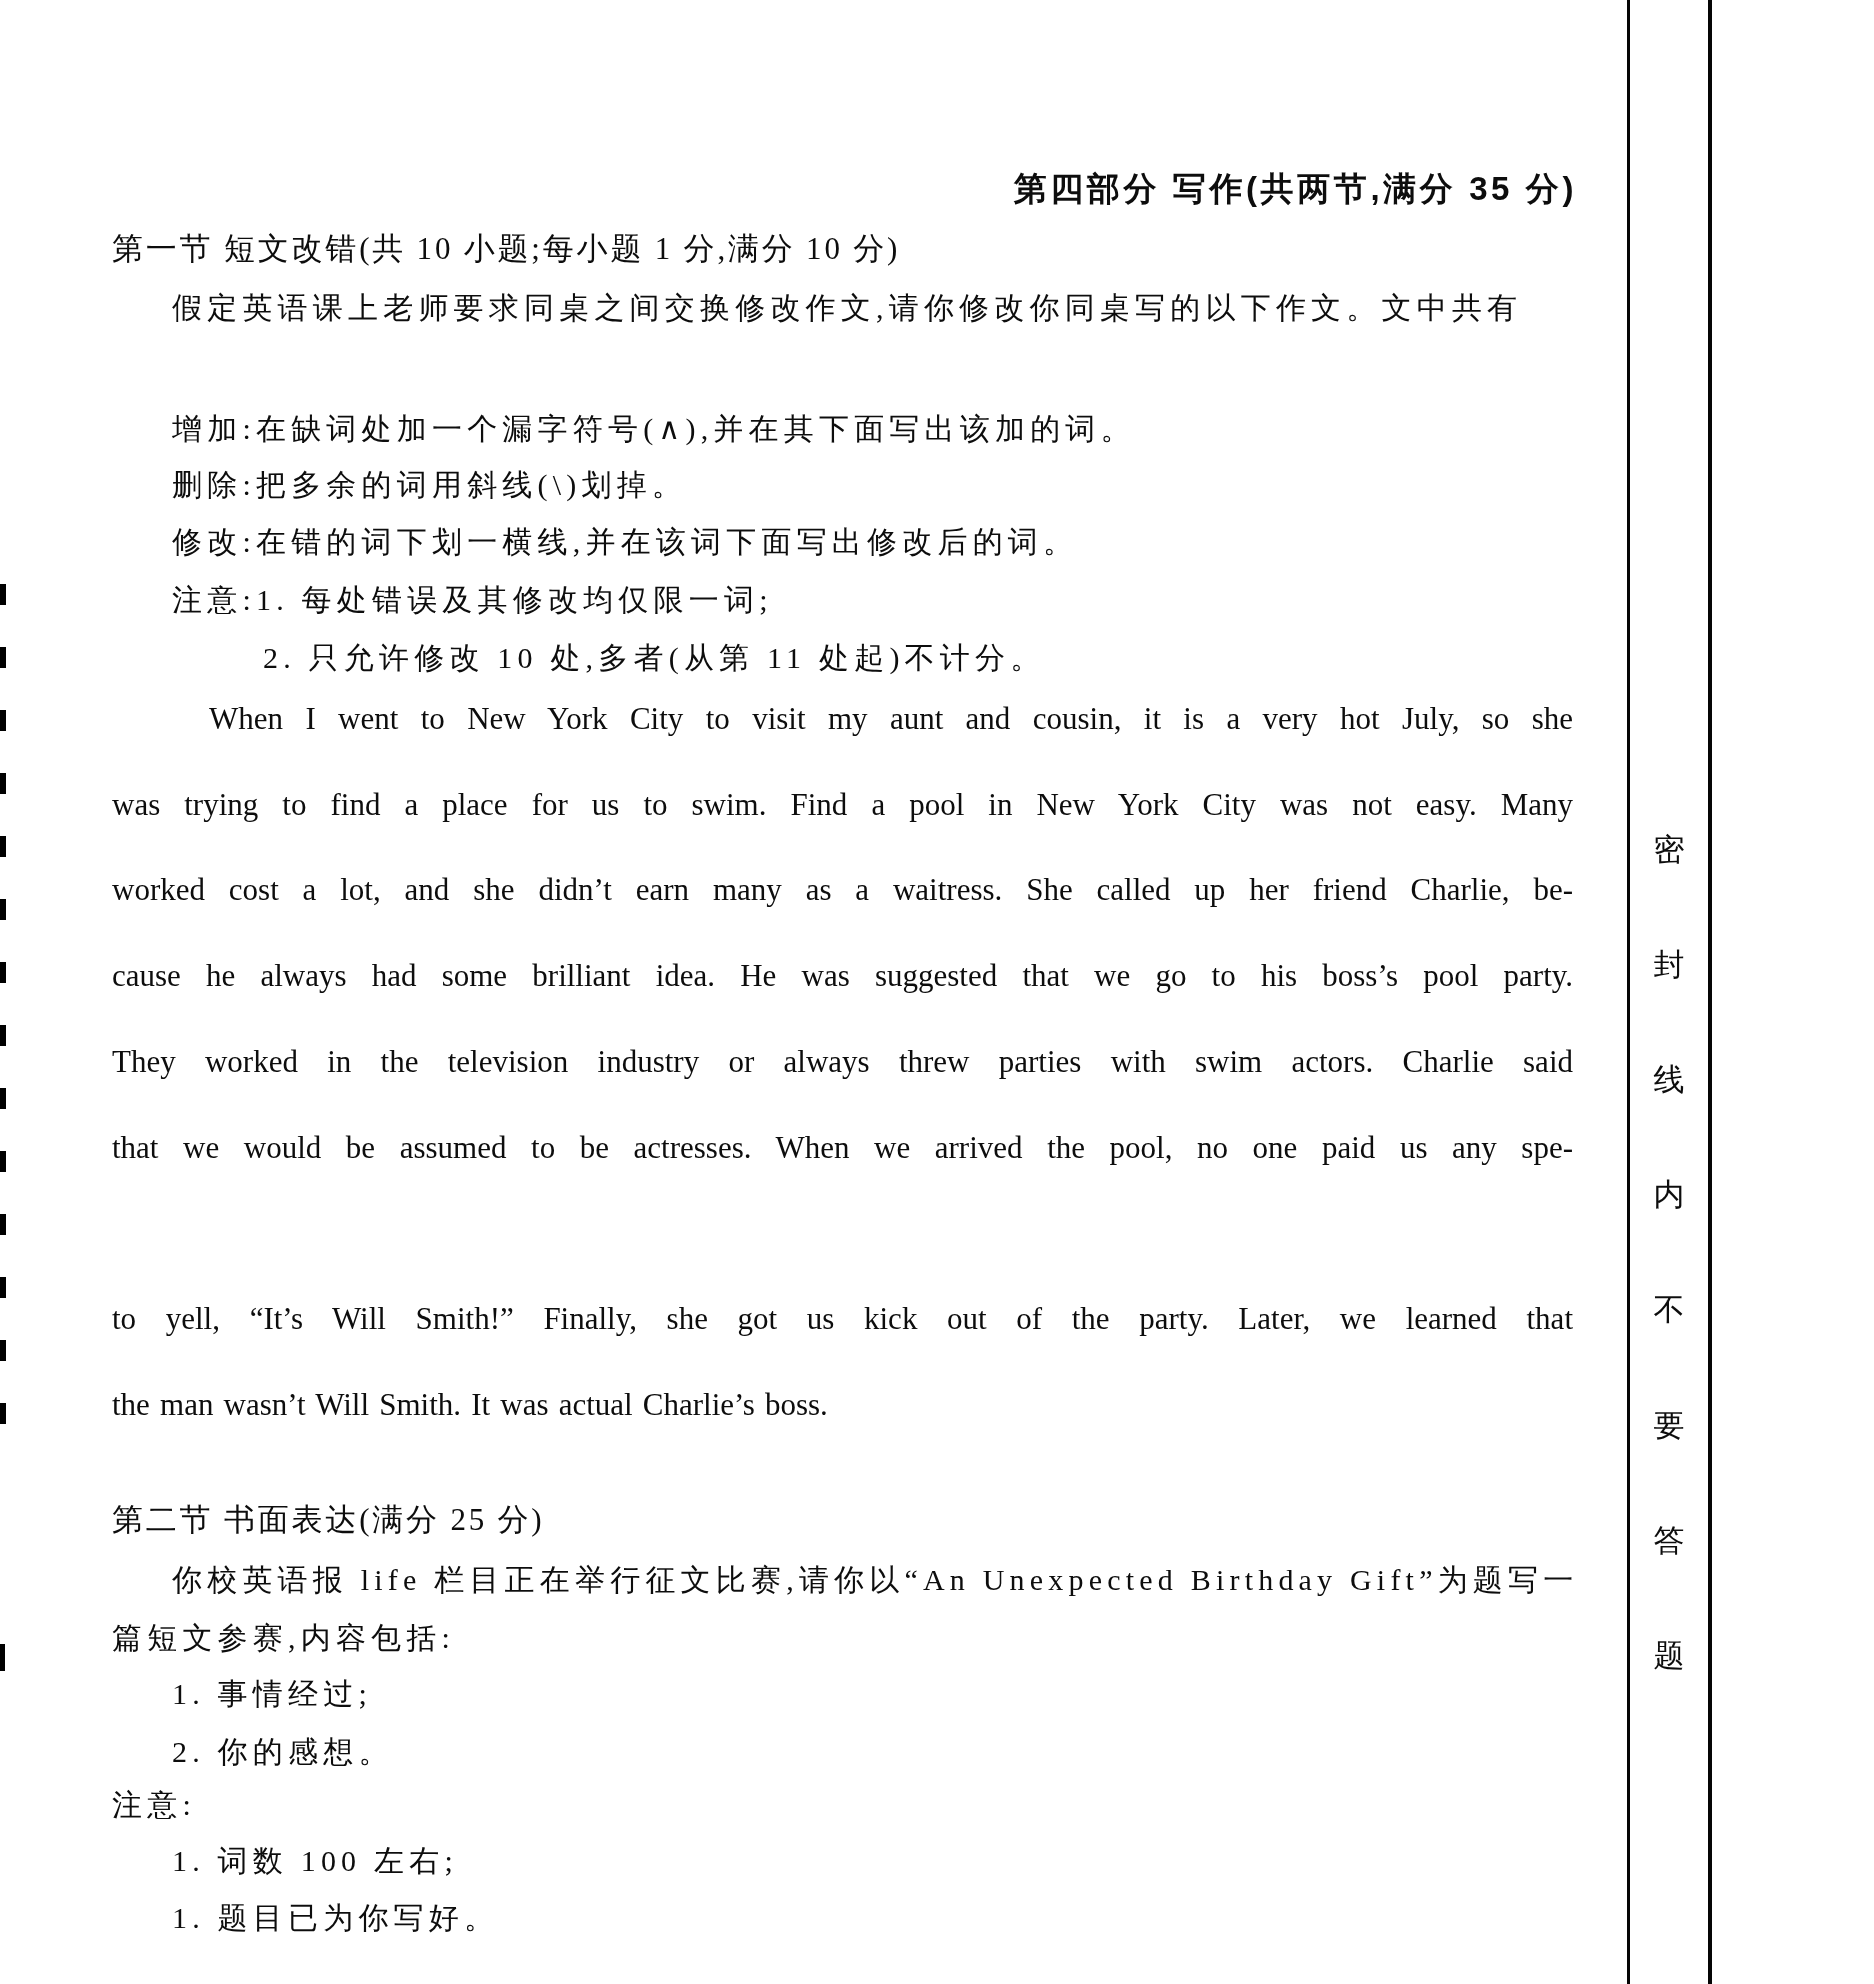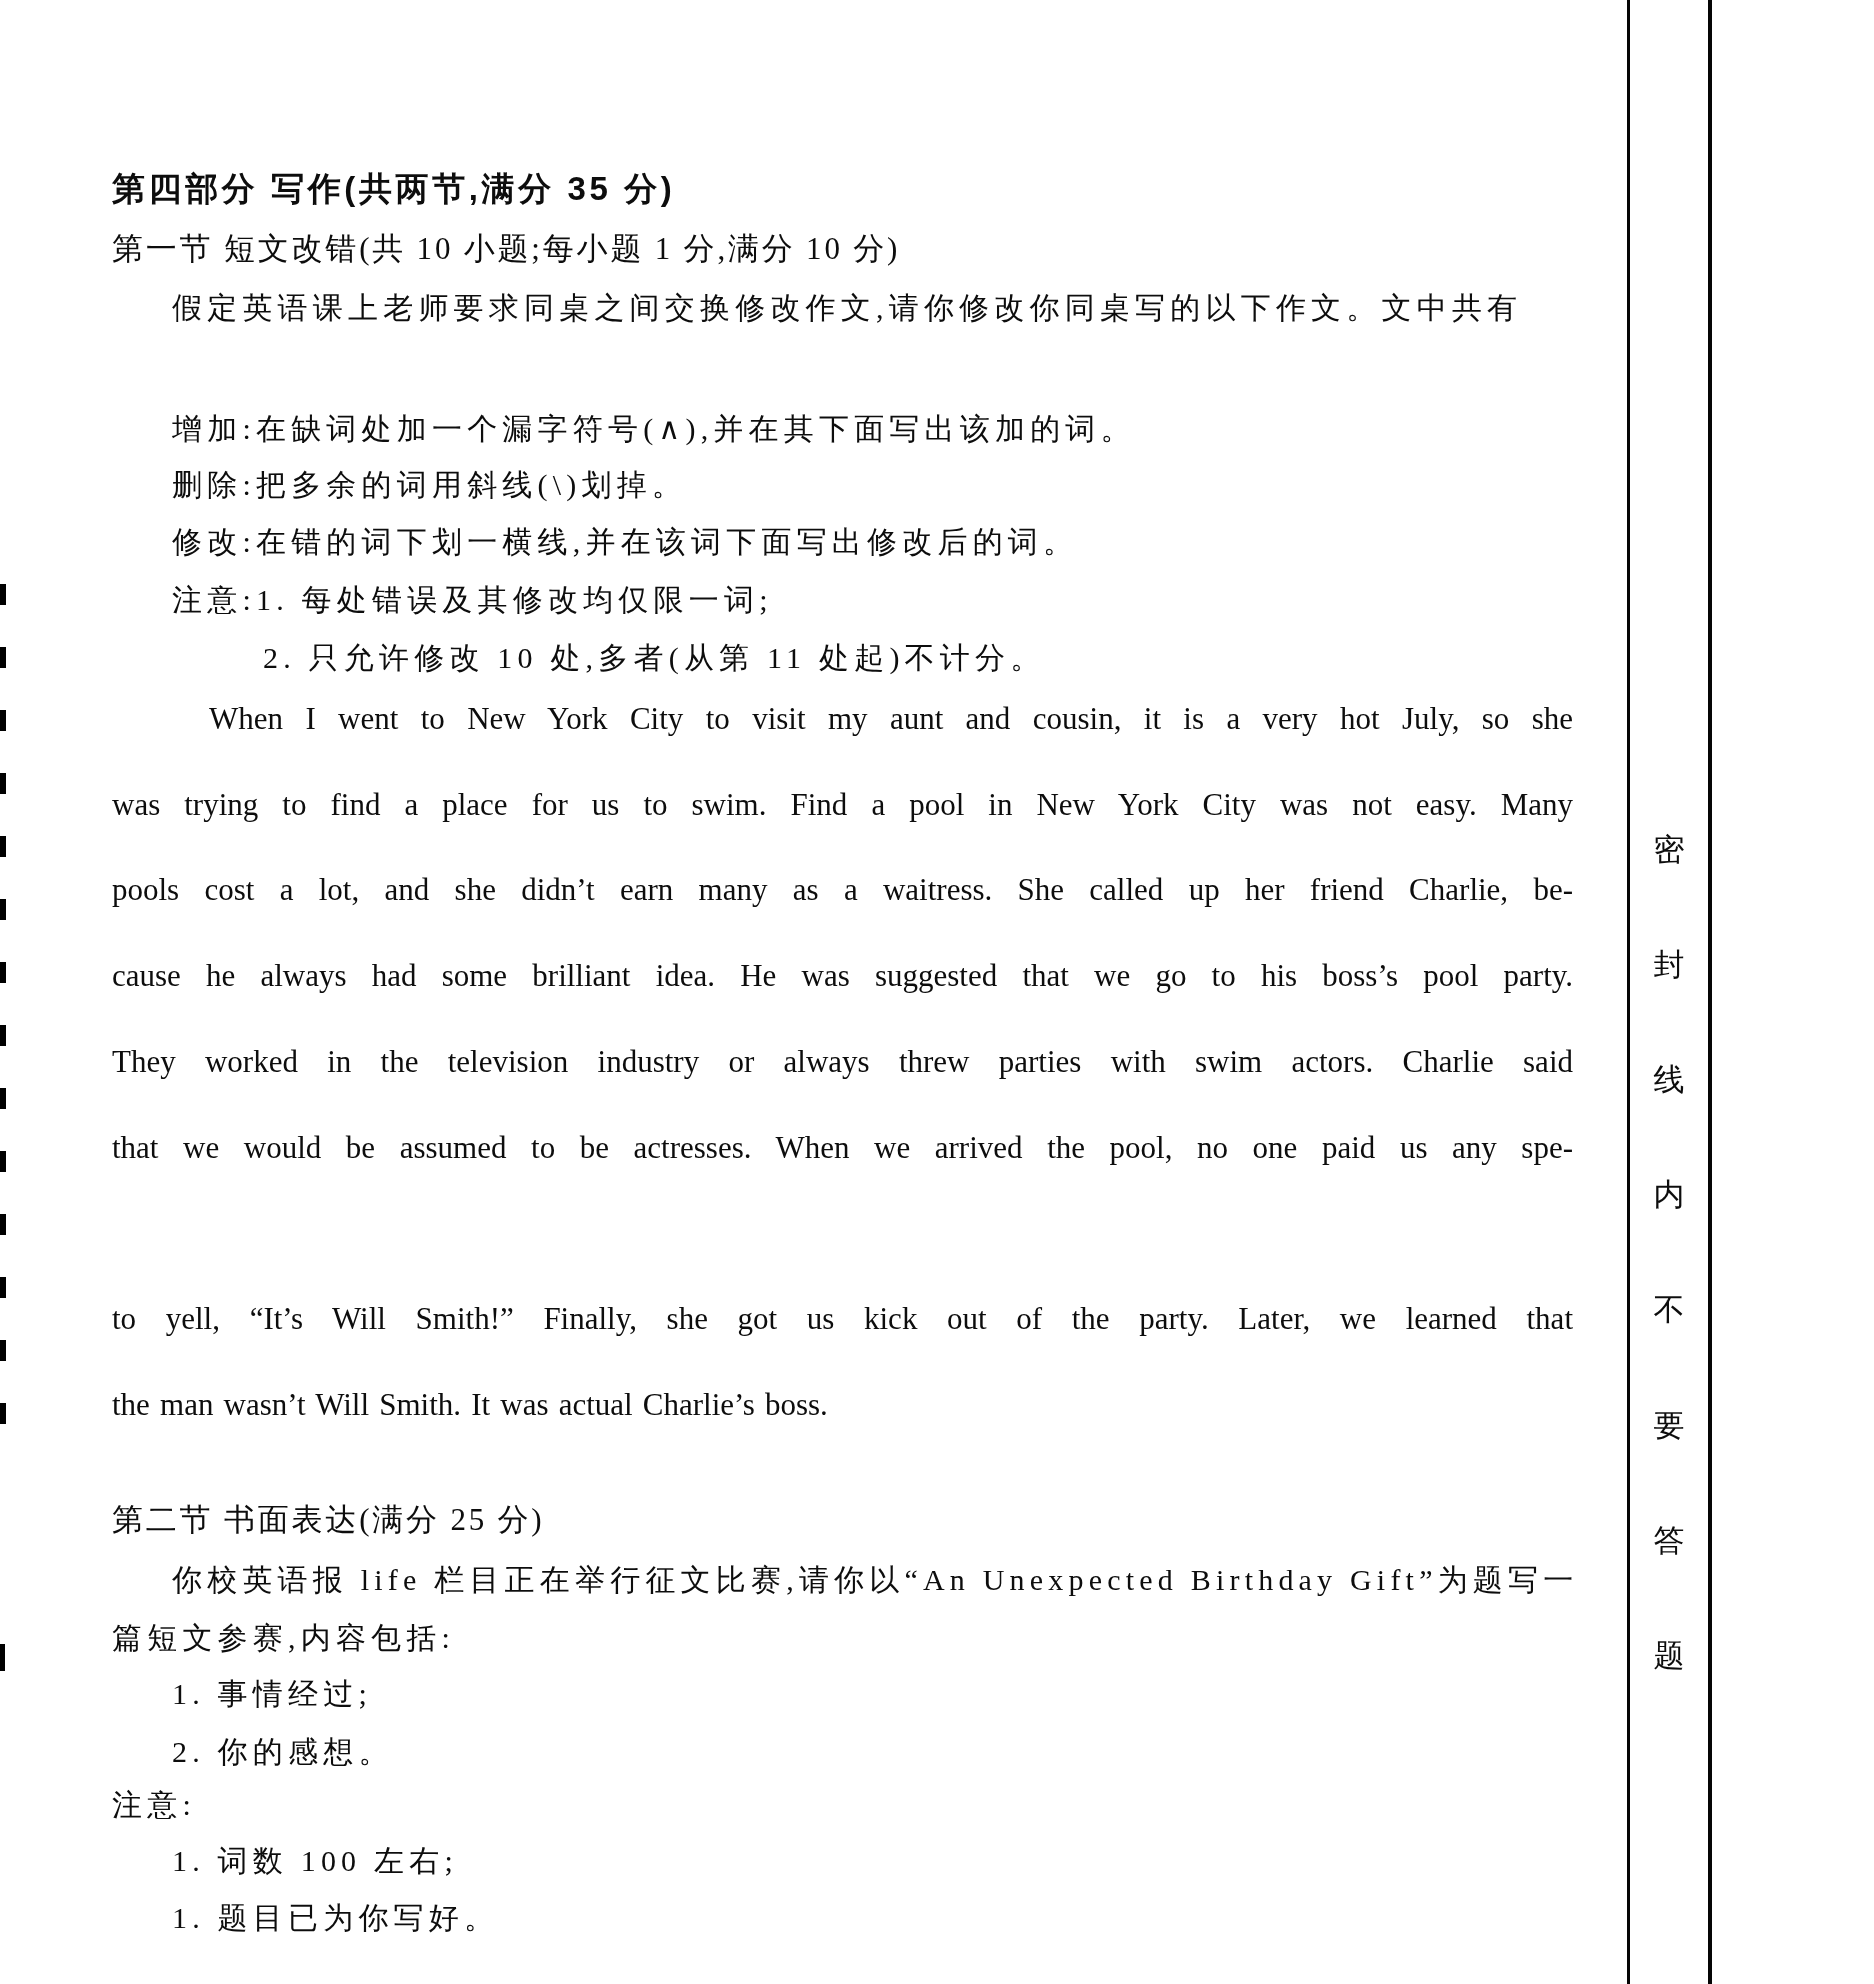--- a/index.html
+++ b/index.html
@@ -16,21 +16,21 @@
   .cline {
     position:absolute;
     left:112px; width:1465px;
     font-size:30px;
     letter-spacing:5.2px;
     line-height:1.08;
     white-space:nowrap;
   }
   .ind { text-indent:60px; }
   .ind2 { text-indent:151px; }
-  .h-part { font-weight:bold; font-size:33px; letter-spacing:3.6px; font-family:"Liberation Sans","DejaVu Sans",sans-serif; }
+  .h-part { font-weight:bold; font-size:33px; letter-spacing:3.6px; font-family:"Liberation Sans","DejaVu Sans",sans-serif;text-align:right; }
   .h-sec { font-size:31px; letter-spacing:2.8px; }
   
   .eline {
     position:absolute;
     left:112px; width:1461px;
     font-size:31px;
     line-height:1.12;
     height:46px;
     overflow:hidden;
     text-align:justify;
@@ -66,21 +66,21 @@
 
   <div class="cline ind" style="top:292px">假定英语课上老师要求同桌之间交换修改作文,请你修改你同桌写的以下作文。文中共有</div>
   <div class="cline ind" style="top:413px">增加:在缺词处加一个漏字符号(∧),并在其下面写出该加的词。</div>
   <div class="cline ind" style="top:469px">删除:把多余的词用斜线(\)划掉。</div>
   <div class="cline ind" style="top:526px">修改:在错的词下划一横线,并在该词下面写出修改后的词。</div>
   <div class="cline ind" style="top:584px">注意:1. 每处错误及其修改均仅限一词;</div>
   <div class="cline ind2" style="top:642px">2. 只允许修改 10 处,多者(从第 11 处起)不计分。</div>
 
   <div class="eline just first" style="top:702px">When I went to New York City to visit my aunt and cousin, it is a very hot July, so she</div>
   <div class="eline just" style="top:788px">was trying to find a place for us to swim.  Find a pool in New York City was not easy.  Many</div>
-  <div class="eline just" style="top:873px">pools cost a lot, and she didn’t earn many as a waitress.  She called up her friend Charlie, be-</div>
+  <div class="eline just" style="top:873px">worked cost a lot, and she didn’t earn many as a waitress.  She called up her friend Charlie, be-</div>
   <div class="eline just" style="top:959px">cause he always had some brilliant idea.  He was suggested that we go to his boss’s pool party.</div>
   <div class="eline just" style="top:1045px">They worked in the television industry or always threw parties with swim actors.  Charlie said</div>
   <div class="eline just" style="top:1131px">that we would be assumed to be actresses.  When we arrived the pool, no one paid us any spe-</div>
   <div class="eline just" style="top:1302px">to yell, “It’s Will Smith!” Finally, she got us kick out of the party.  Later, we learned that</div>
   <div class="eline" style="top:1388px">the man wasn’t Will Smith.  It was actual Charlie’s boss.</div>
 
   <div class="cline h-sec" style="top:1503px">第二节  书面表达(满分 25 分)</div>
   <div class="cline ind" style="top:1564px">你校英语报 life 栏目正在举行征文比赛,请你以“An Unexpected Birthday Gift”为题写一</div>
   <div class="cline" style="top:1622px">篇短文参赛,内容包括:</div>
   <div class="cline ind" style="top:1678px">1. 事情经过;</div>

